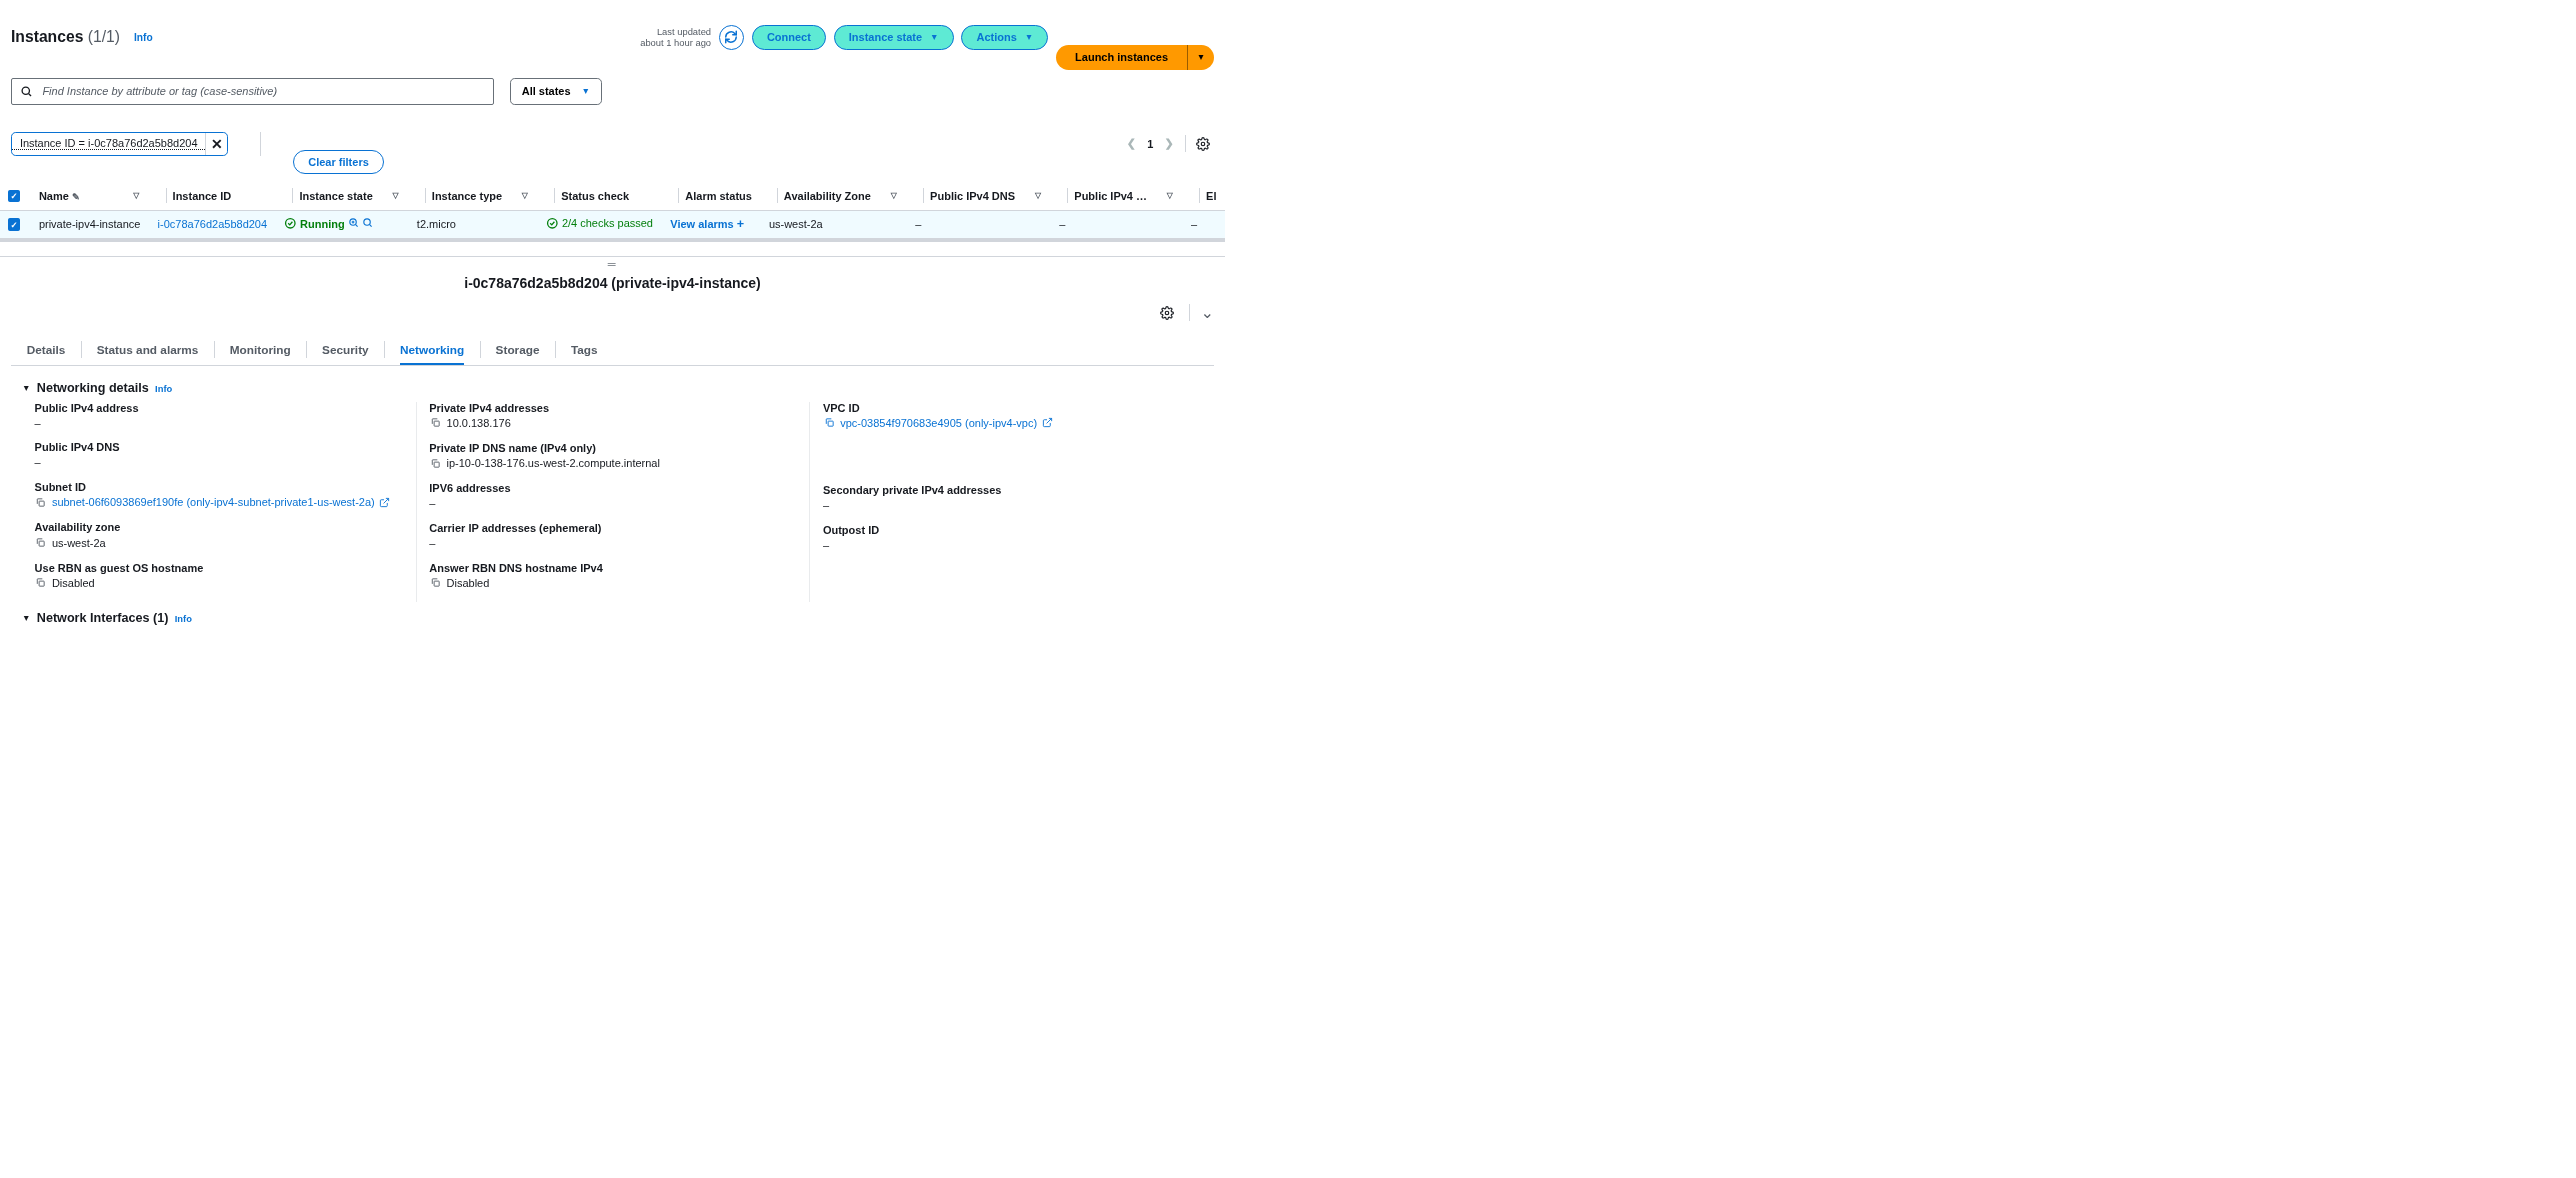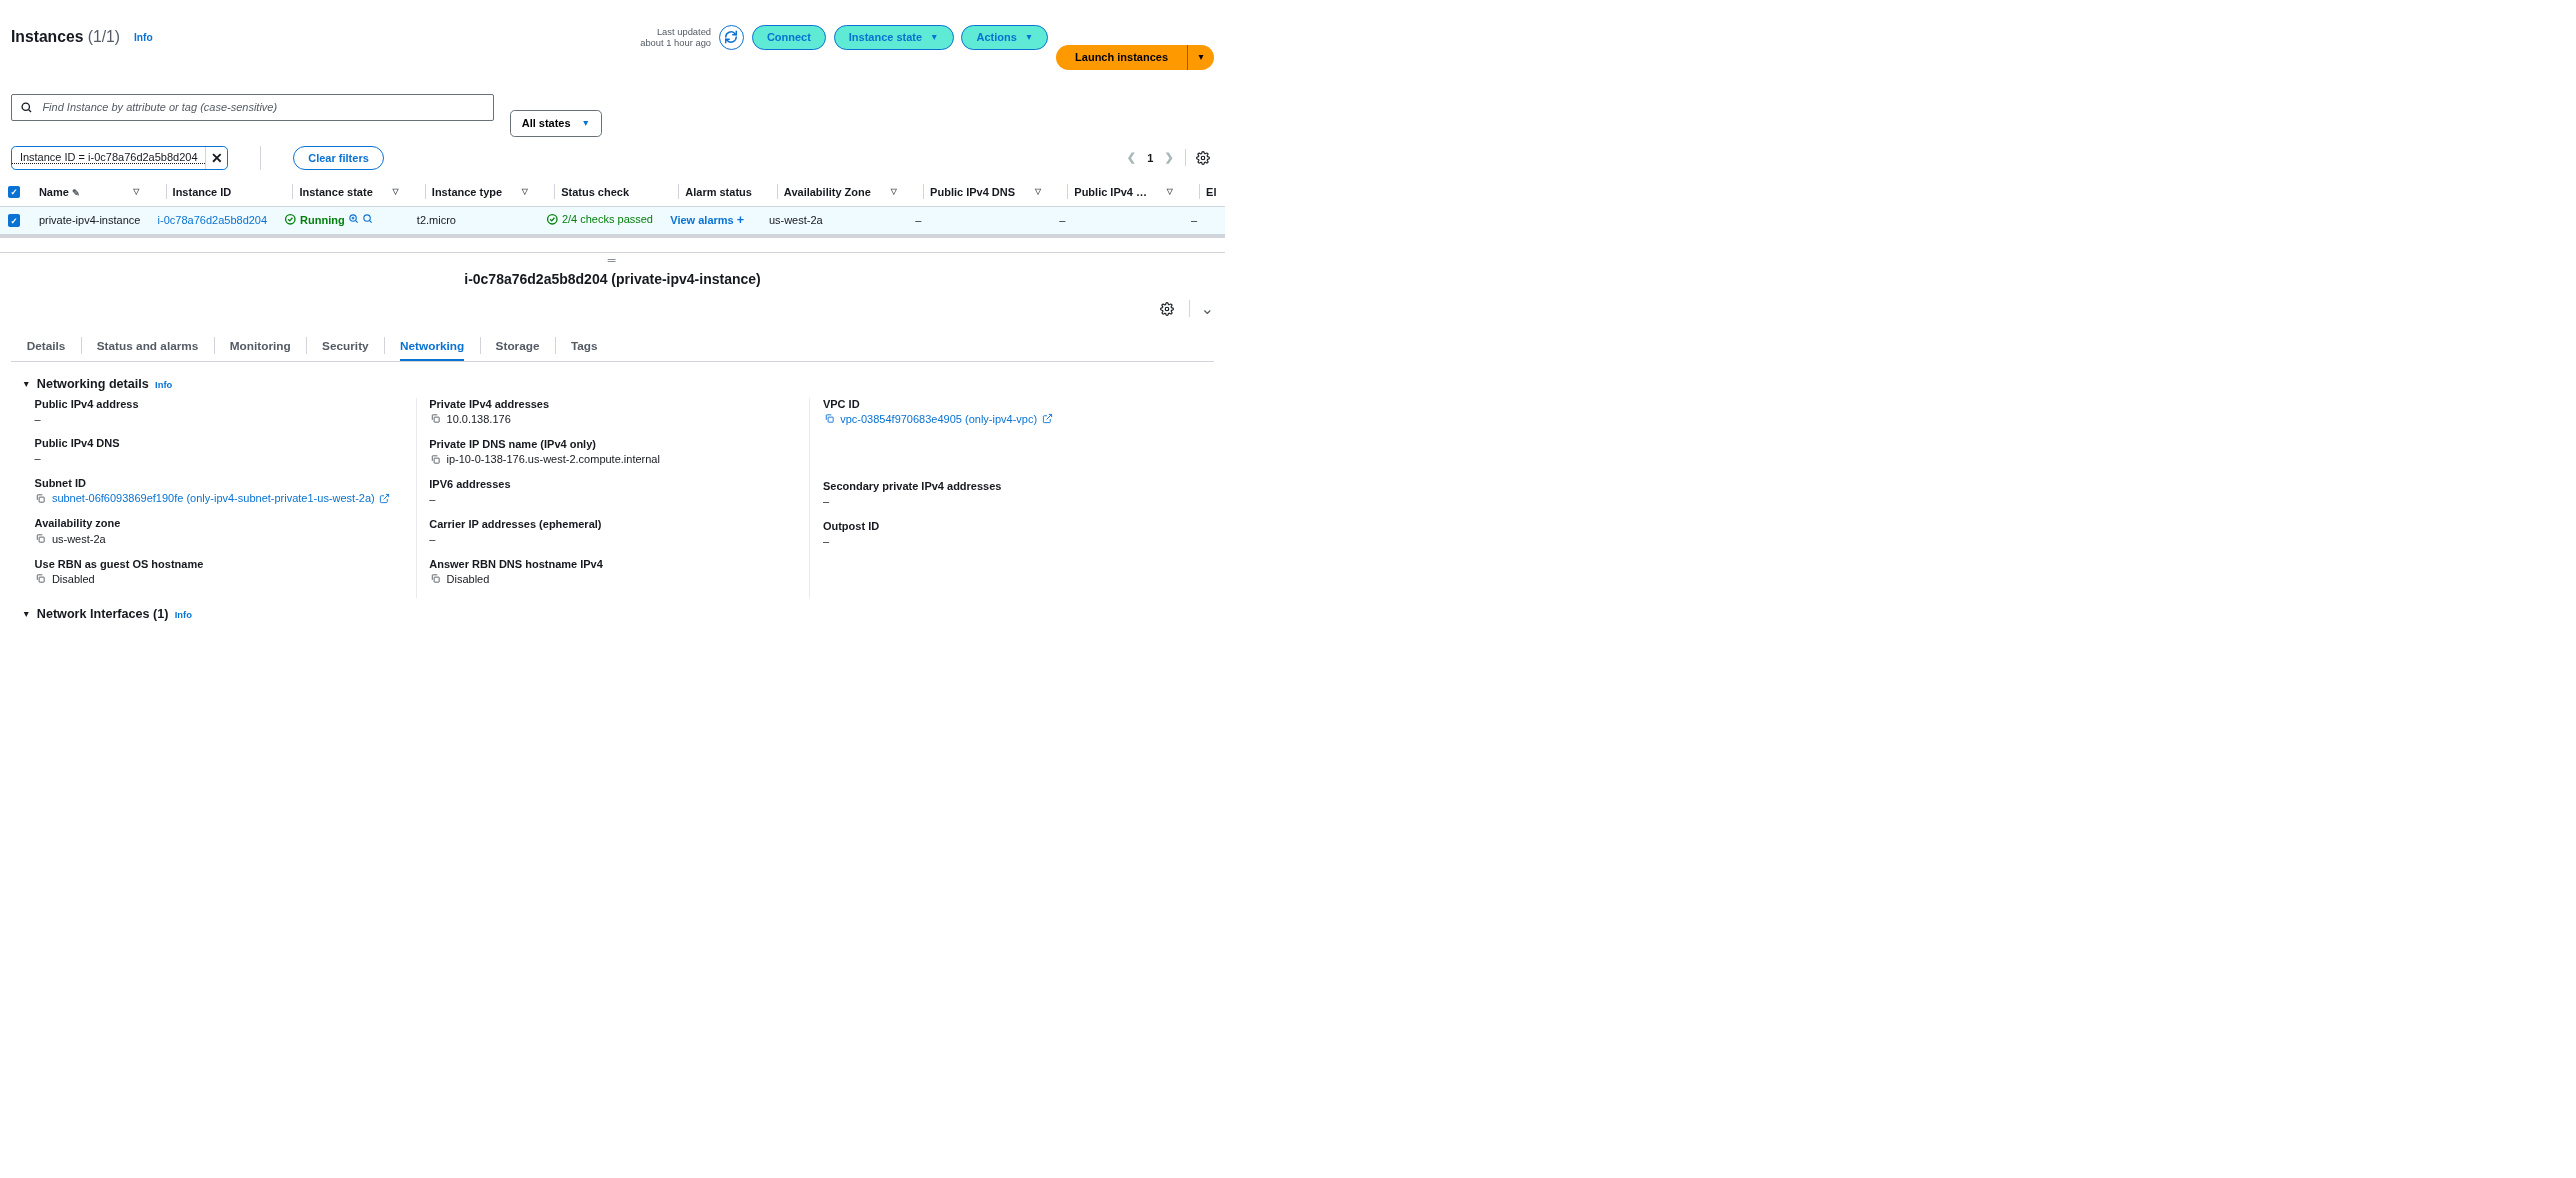--- a/index.html
+++ b/index.html
@@ -136,21 +136,20 @@
     border: 1.6px solid #687078;
     border-radius: 4.7px;
     background: #fff;
     padding: 0 11px;
     font-size: 11px;
     font-weight: 700;
     display: inline-flex;
     align-items: center;
     gap: 11px;
     cursor: pointer;
-    margin-top: 32px;
   }
   .states-dd .caret { color: var(--aws-blue); font-size: 8.6px; }
 
   .filter-row {
     display: flex;
     align-items: center;
     padding: 6.3px 11px 7.9px 11px;
     gap: 32px;
   }
   .filter-chip {
@@ -182,20 +181,21 @@
   .clear-filters {
     height: 23.6px;
     border: 1.6px solid var(--aws-blue);
     border-radius: 12.6px;
     background: #fff;
     color: var(--aws-blue);
     font-size: 11px;
     font-weight: 700;
     padding: 0 14px;
     cursor: pointer;
+    margin-top: 36px;
   }
   .filter-right {
     margin-left: auto;
     display: flex;
     align-items: center;
     gap: 6.3px;
     color: var(--aws-text-secondary);
   }
   .pager-arrow {
     width: 19px; height: 19px;

